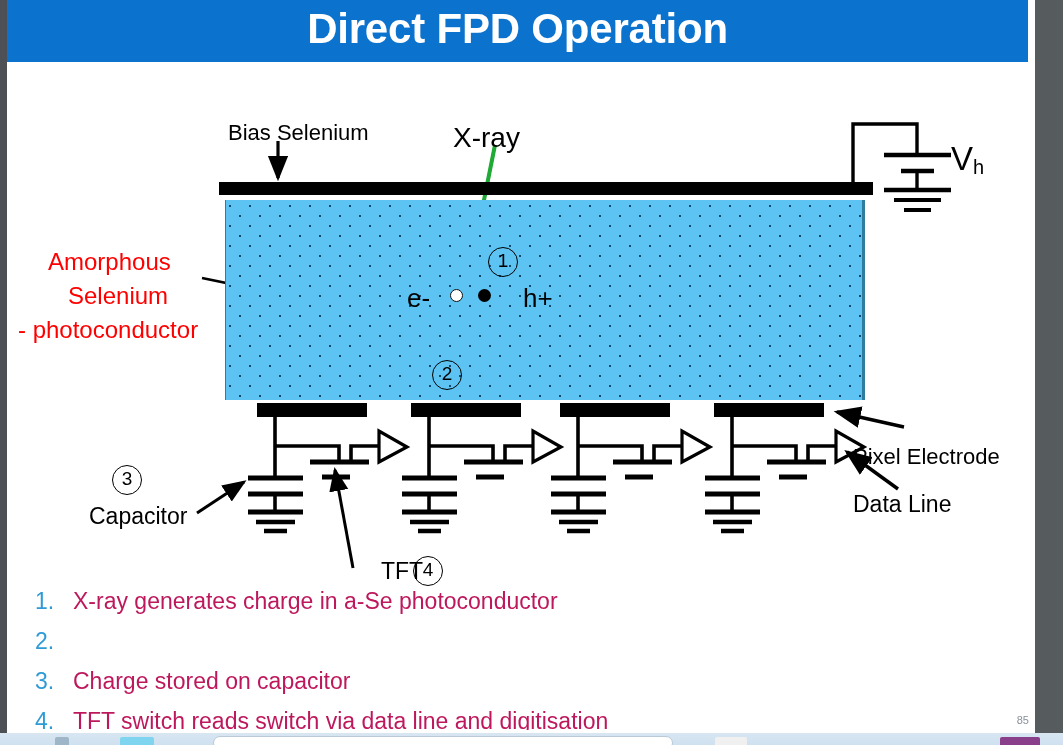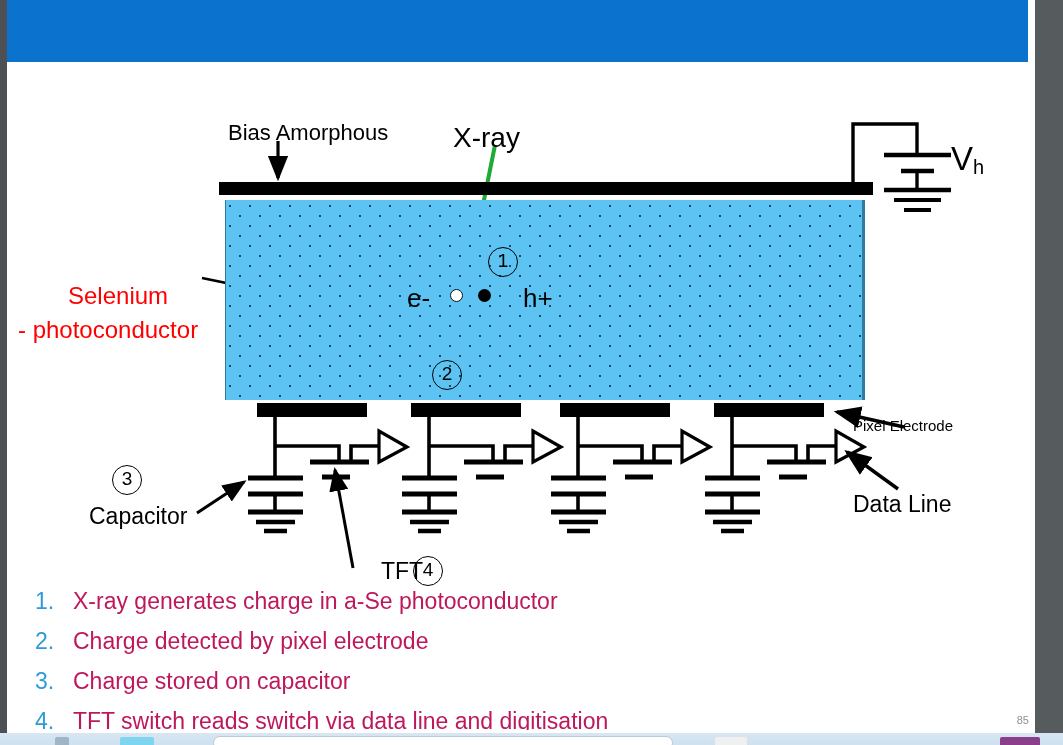--- a/index.html
+++ b/index.html
@@ -158,20 +158,21 @@
 <body>
 
 <div id="root">
 
   <div class="frame-left"></div>
   <div class="frame-right"></div>
 
   <div class="slide">
 
     <div class="title-bar"></div>
+    <div class="title-text">Direct FPD Operation</div>
     <div class="thin-rule"></div>
 
     <div class="body-area"></div>
 
     <svg width="1021" height="733" style="position:absolute;left:0;top:0;">
       <defs>
         <marker id="ah" markerWidth="10" markerHeight="10" refX="7" refY="3.2" orient="auto">
           <path d="M0,0 L8,3.2 L0,6.4 z" fill="#000"></path>
         </marker>
         <marker id="ahg" markerWidth="10" markerHeight="10" refX="7" refY="3.2" orient="auto">
@@ -293,52 +294,52 @@
     <div class="blk" style="left:212px;top:182px;width:654px;height:13px;"></div>
 
     <div class="blk" style="left:250px;top:403px;width:110px;height:14px;"></div>
     <div class="blk" style="left:404px;top:403px;width:110px;height:14px;"></div>
     <div class="blk" style="left:553px;top:403px;width:110px;height:14px;"></div>
     <div class="blk" style="left:707px;top:403px;width:110px;height:14px;"></div>
 
     <div class="dot-open" style="left:443px;top:289px;"></div>
     <div class="dot-fill" style="left:471px;top:289px;"></div>
 
-    <div class="lbl" style="left:221px;top:120px;font-size:22px;">Bias Amorphous</div>
+    <div class="lbl" style="left:221px;top:120px;font-size:22px;">Bias Selenium</div>
     <div class="lbl" style="left:446px;top:122px;font-size:28px;">X-ray</div>
 
+    <div class="lbl lbl-red" style="left:41px;top:248px;font-size:24px;">Amorphous</div>
     <div class="lbl lbl-red" style="left:61px;top:282px;font-size:24px;">Selenium</div>
     <div class="lbl lbl-red" style="left:11px;top:316px;font-size:24px;">- photoconductor</div>
 
     <div class="lbl" style="left:400px;top:283px;font-size:26px;">e-</div>
     <div class="lbl" style="left:516px;top:283px;font-size:26px;">h+</div>
 
     <div class="lbl" style="left:944px;top:140px;font-size:33px;">
       <span>V</span><span style="font-size:20px;vertical-align:-4px;">h</span>
     </div>
 
-    <div class="lbl" style="left:846px;top:417px;font-size:15px;">Pixel Electrode</div>
+    <div class="lbl" style="left:846px;top:444px;font-size:22px;">Pixel Electrode</div>
     <div class="lbl" style="left:846px;top:491px;font-size:23px;">Data Line</div>
 
     <div class="lbl" style="left:66px;top:503px;font-size:23px;margin-left:16px;">Capacitor</div>
     <div class="lbl" style="left:374px;top:558px;font-size:23px;">TFT</div>
 
     <div class="circ-num" style="left:481px;top:247px;">1</div>
     <div class="circ-num" style="left:425px;top:360px;">2</div>
     <div class="circ-num" style="left:105px;top:465px;">3</div>
     <div class="circ-num" style="left:406px;top:556px;">4</div>
 
     <div class="bullets">
       <div class="bullet-row">
         <span class="bullet-num">1.</span>
         <span class="bullet-txt">X-ray generates charge in a-Se photoconductor</span>
       </div>
       <div class="bullet-row">
         <span class="bullet-num">2.</span>
-        <span class="bullet-txt">Charge detected by pixel electrode</span>
       </div>
       <div class="bullet-row">
         <span class="bullet-num">3.</span>
         <span class="bullet-txt">Charge stored on capacitor</span>
       </div>
       <div class="bullet-row clipped">
         <span class="bullet-num">4.</span>
         <span class="bullet-txt">TFT switch reads switch via data line and digitisation</span>
       </div>
     </div>

